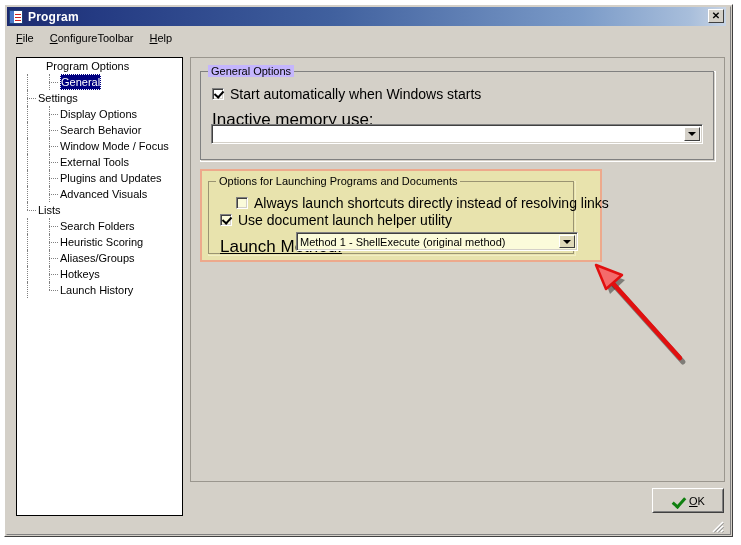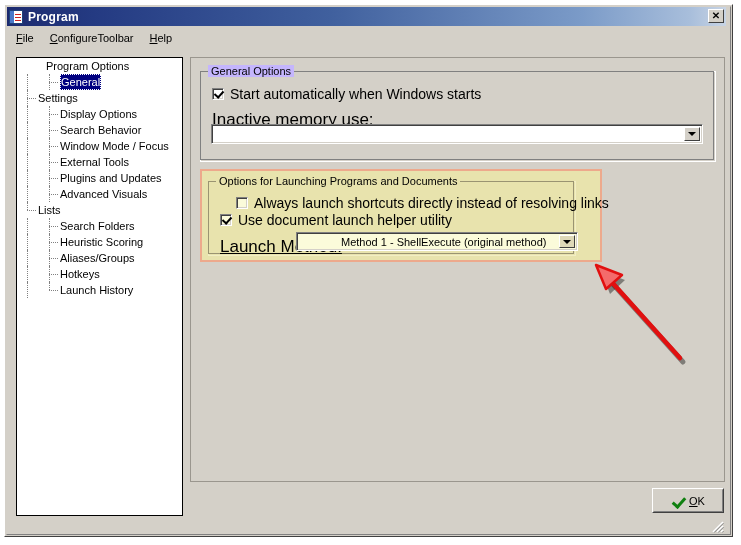--- a/index.html
+++ b/index.html
@@ -473,21 +473,21 @@
           <span>Always launch shortcuts directly instead of resolving links</span>
         </div>
 
         <div class="checkrow" style="left:12px; top:37px;">
           <span class="cbox yellow checked"></span>
           <span>Use document launch helper utility</span>
         </div>
 
         <div class="field-label" style="left:12px; top:62px;">Launch Method:</div>
 
-        <div class="combo yellow" style="left:88px; top:57px; width:282px; height:19px;padding-left:41px;">
+        <div class="combo yellow" style="left:88px; top:57px; width:282px; height:19px;">
           <div class="combo-text">Method 1 - ShellExecute (original method)</div>
           <div class="combo-btn">
               <span class="arrow"></span>
             </div>
         </div>
       </div>
     </div>
 
   </div>
 

